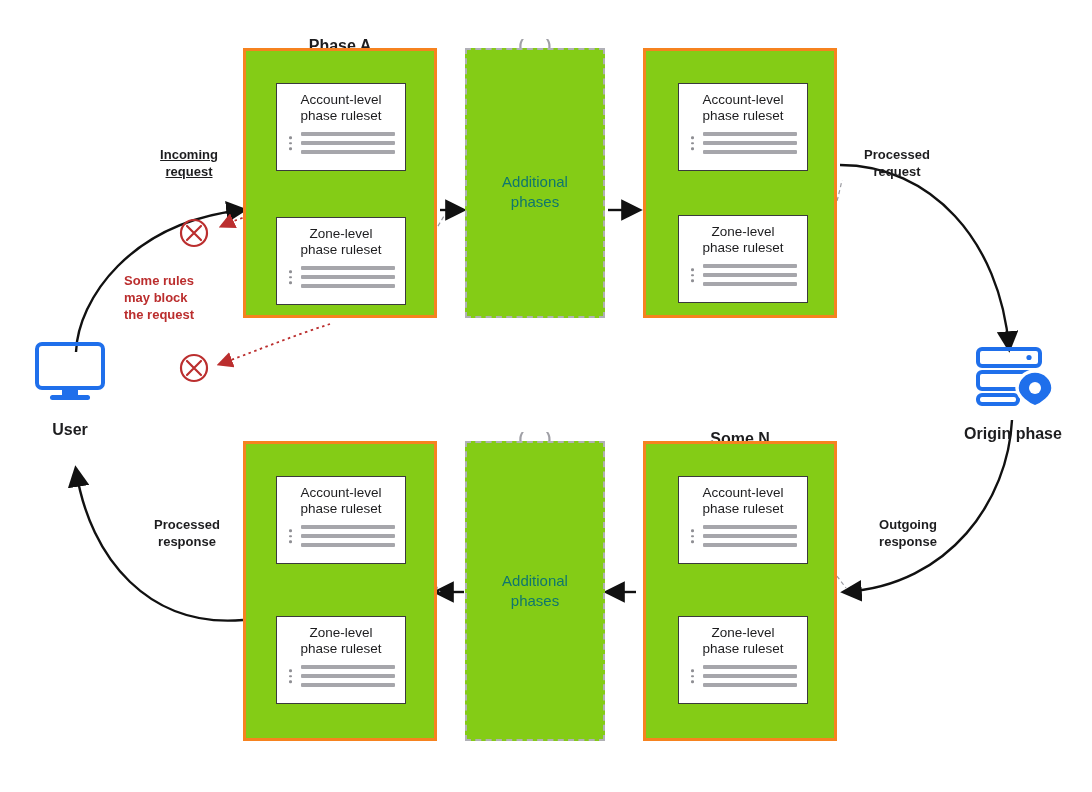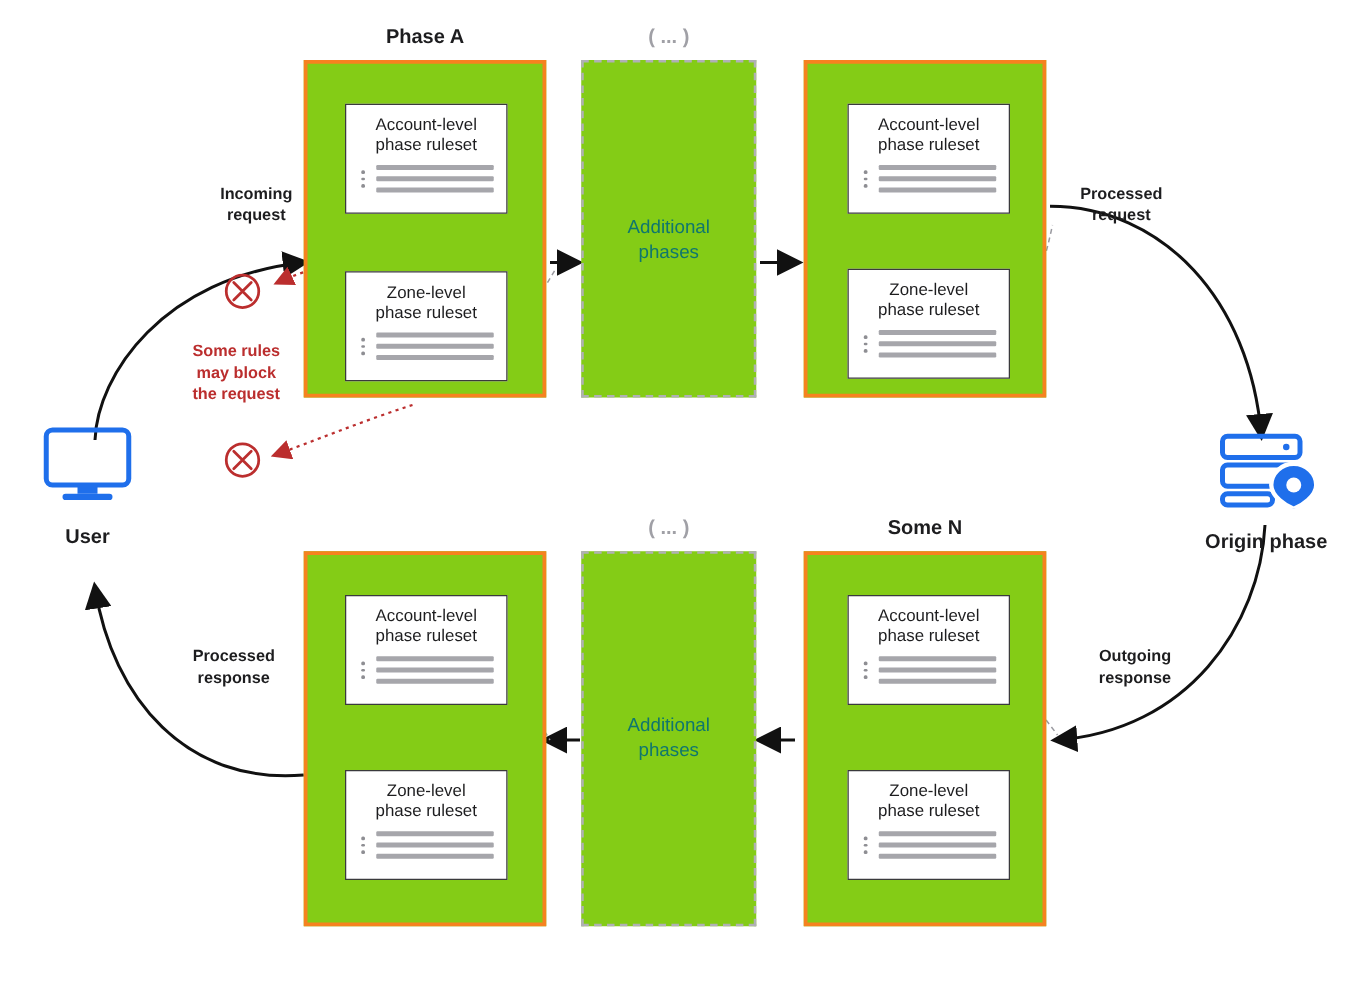--- a/index.html
+++ b/index.html
@@ -35,20 +35,21 @@
   .phase-box.dashed {
     border: 2px dashed #b0b0b5;
   }
   .phase-title {
     position: absolute;
     font-size: 16px;
     font-weight: bold;
     color: #1d1d1f;
     text-align: center;
     white-space: nowrap;
+    margin-top: 16px;
   }
   .phase-title.muted {
     color: #a0a0a6;
     font-weight: bold;
   }
   .ruleset {
     position: absolute;
     border: 1px solid #3a3a3c;
     background: #ffffff;
     box-sizing: border-box;
@@ -105,21 +106,20 @@
     color: #1d1d1f;
     text-align: center;
     white-space: pre-line;
   }
   .block-note {
     position: absolute;
     font-size: 13px;
     line-height: 17px;
     font-weight: bold;
     color: #bb2e2e;
-    text-align: center;
     white-space: pre-line;
   }
   .node-label {
     position: absolute;
     font-size: 16px;
     font-weight: bold;
     color: #1d1d1f;
     text-align: center;
     white-space: nowrap;
   }
@@ -343,21 +343,21 @@
             <i></i>
             <i></i>
           </span>
         <span class="bar"></span>
           <span class="bar"></span>
           <span class="bar"></span>
       </div>
     </div>
   </div>
 
-  <div class="edge-label" style="left:144px; top:146px; width:122px;">Incoming
+  <div class="edge-label" style="left:128px; top:146px; width:122px;text-decoration:underline;">Incoming
 request</div>
   <div class="edge-label" style="left:836px; top:146px; width:122px;">Processed
 request</div>
   <div class="edge-label" style="left:852px; top:516px; width:112px;">Outgoing
 response</div>
   <div class="edge-label" style="left:126px; top:516px; width:122px;">Processed
 response</div>
 
   <div class="block-note" style="left:124px; top:272px; width:130px;">Some rules
 may block

